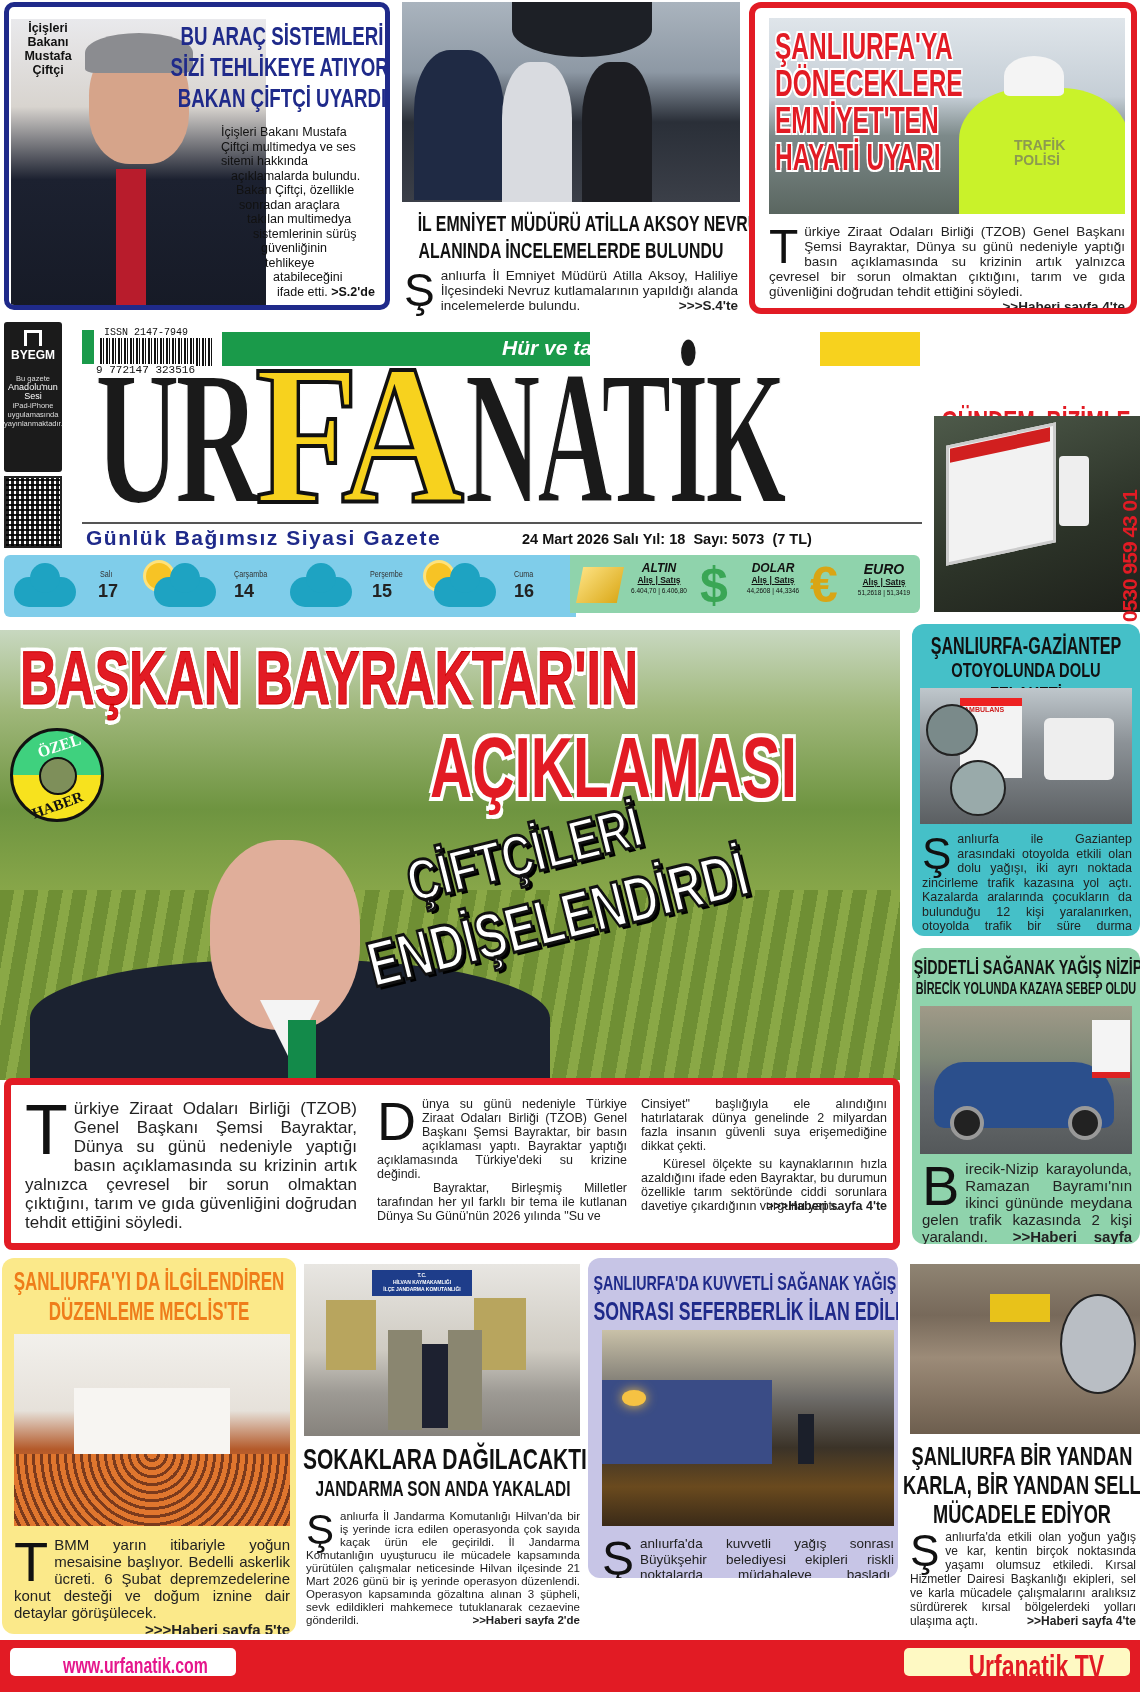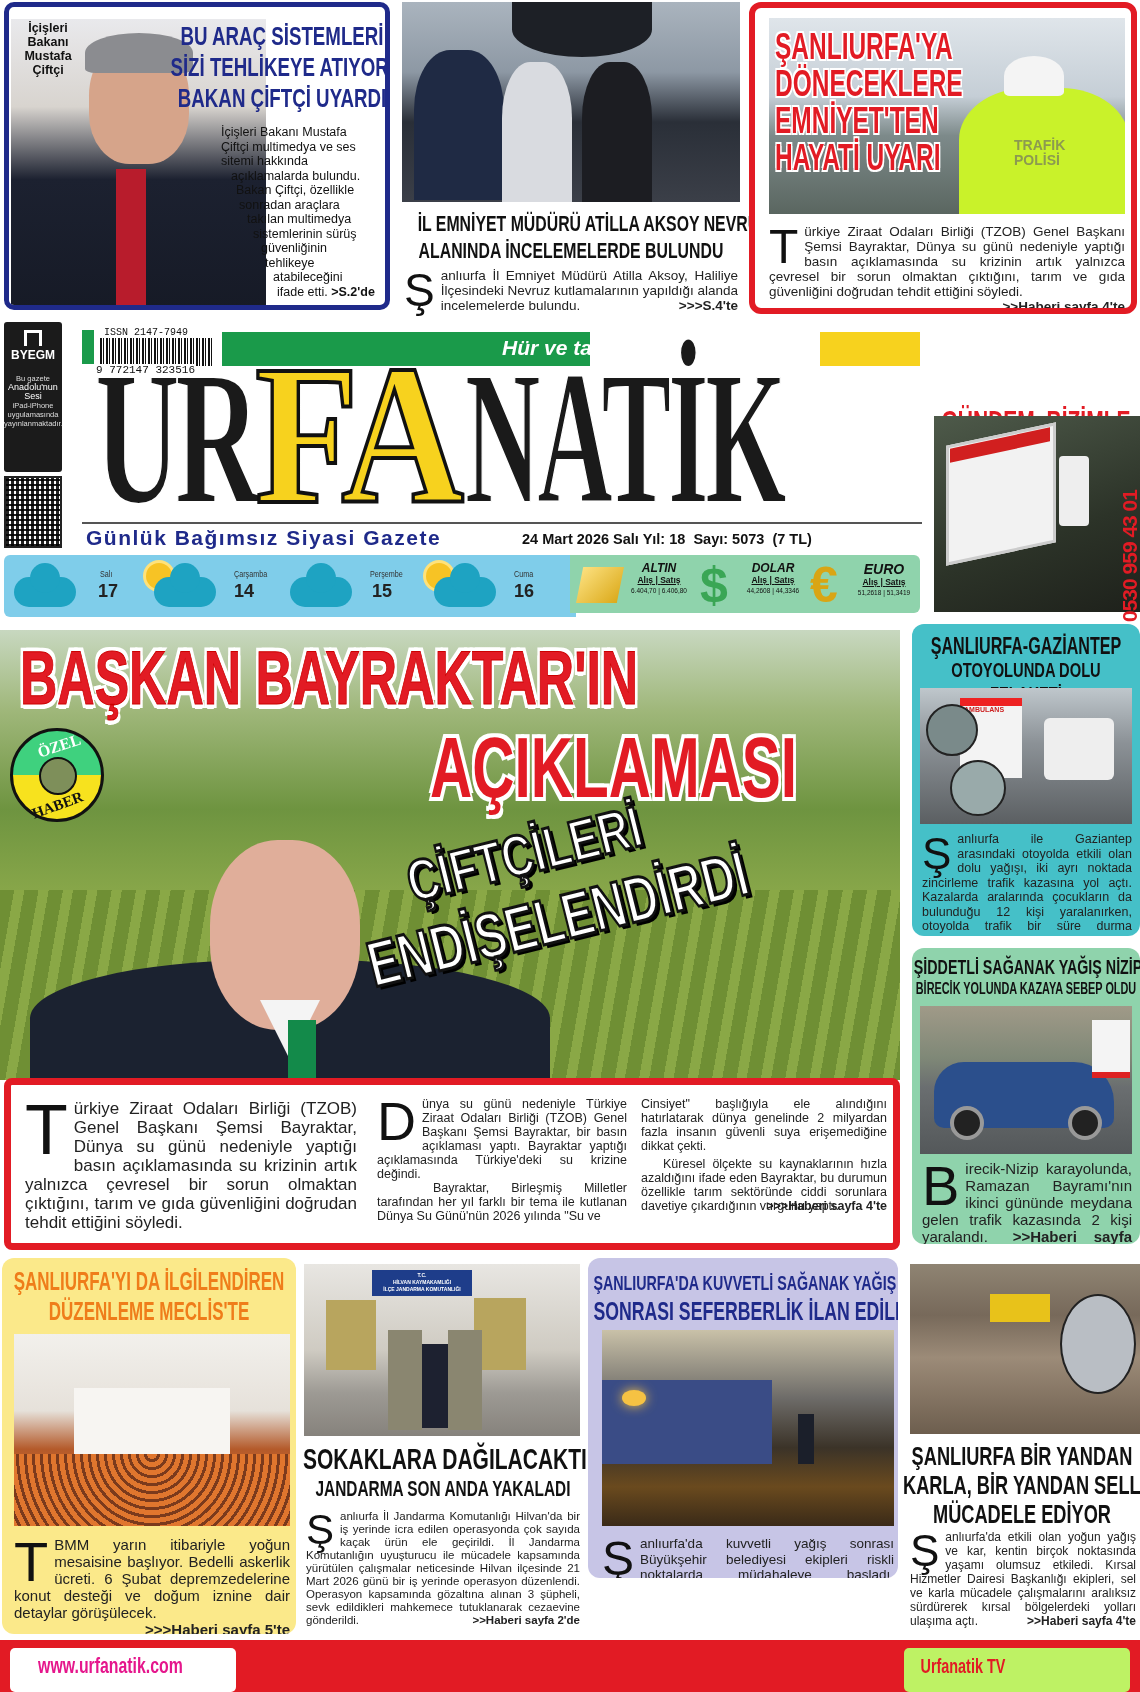--- a/index.html
+++ b/index.html
@@ -23,21 +23,21 @@
 .day{position:absolute;font-size:9px;color:#333;transform:scaleX(.8);transform-origin:left top}
 .temp{position:absolute;font-size:18px;font-weight:bold;color:#222}
 
 #main-photo{left:0;top:630px;width:900px;height:448px;background:linear-gradient(180deg,#c8d8c0 0%,#9fb77a 18%,#6e9440 40%,#8aa84a 60%,#7a9a3d 100%)}
 #main-text{left:4px;top:1078px;width:896px;height:172px;border:7px solid #e21b24;border-radius:8px;background:#fff}
 
 .sidebox{position:absolute;border-radius:12px;overflow:hidden}
 
 .botbox{position:absolute;border-radius:12px;overflow:hidden}
 #footer{left:0;top:1640px;width:1140px;height:52px;background:#e21b24}
-.fbtn{position:absolute;top:8px;height:44px;border-radius:5px;font-weight:bold;font-size:22px;line-height:36px;text-align:left;white-space:nowrap;overflow:hidden}
+.fbtn{position:absolute;top:8px;height:28px;border-radius:5px;font-weight:bold;font-size:22px;line-height:36px;text-align:right;white-space:nowrap;overflow:hidden}
 .fbtn span{display:inline-block;transform:scaleX(.72)}
 </style>
 </head>
 <body>
 
 <div id="box1" class="abs">
   <div class="photo" style="left:2px;top:12px;width:255px;height:292px;background:linear-gradient(180deg,#e9e9ec 0%,#d8d4cf 30%,#1c2130 55%,#161a26 100%)">
     <div style="position:absolute;left:78px;top:20px;width:100px;height:125px;background:#d6a48a;border-radius:45% 45% 40% 40%"></div>
     <div style="position:absolute;left:74px;top:14px;width:108px;height:40px;background:#8b8c90;border-radius:50% 50% 10% 10%"></div>
     <div style="position:absolute;left:105px;top:150px;width:30px;height:140px;background:#b81c2c"></div>
@@ -346,14 +346,14 @@
   </div>
   <div class="abs body-txt" style="left:6px;top:272px;width:226px;font-size:12px;line-height:14px">
     <span class="drop" style="font-size:44px;line-height:38px;font-weight:normal">Ş</span>
     <span>anlıurfa'da etkili olan yoğun yağış ve kar, kentin birçok noktasında yaşamı olumsuz etkiledi. Kırsal Hizmetler Dairesi Başkanlığı ekipleri, sel ve karla mücadele çalışmalarını aralıksız sürdürerek kırsal bölgelerdeki yolları ulaşıma açtı.</span>
     <b class="more">&gt;&gt;Haberi sayfa 4'te</b>
   </div>
 </div>
 
 <div class="abs" id="footer">
   <div class="fbtn" style="left:10px;width:226px;background:#fff;color:#e5168c"><span>www.urfanatik.com</span></div>
-  <div class="fbtn" style="left:904px;width:226px;background:#bef264;color:#e21b24;font-size:20px"><span>Urfanatik TV</span></div>
+  <div class="fbtn" style="left:904px;width:226px;background:#fef9c3;color:#e21b24;font-size:32px"><span>Urfanatik TV</span></div>
 </div>
 
 </body></html>

